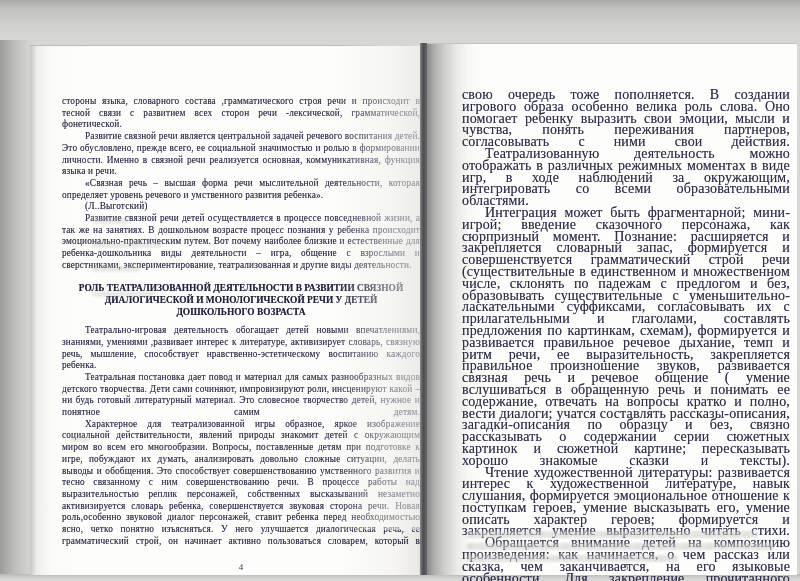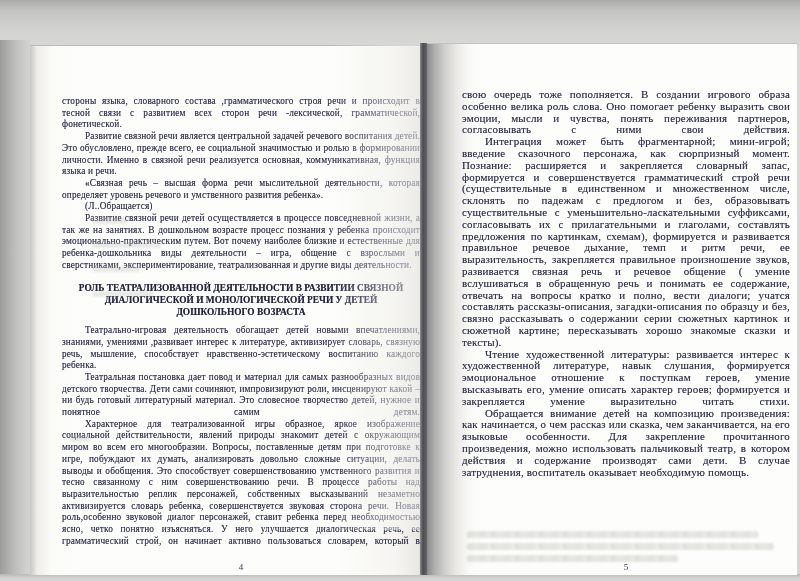--- a/index.html
+++ b/index.html
@@ -50,21 +50,21 @@
 
   .page p {
     margin: 0;
     font-size: 9.3px;
     line-height: 11.7px;
     text-align: justify;
     text-indent: 23px;
     letter-spacing: 0.15px;
     text-shadow: 0 0 0.6px rgba(47,47,80,0.55);
   }
-  .page-right p { font-size: 11px; line-height: 11.8px; }
+  .page-right p { font-size: 14px; line-height: 11.8px; }
 
   p.no-indent { text-indent: 0; }
   p.jl { text-align-last: justify; }
 
   .attribution {
     margin: 0;
     font-size: 9.3px;
     line-height: 11.7px;
     text-align: right;
     text-shadow: 0 0 0.6px rgba(47,47,80,0.55);
@@ -122,21 +122,21 @@
 
 <div class="scan">
 
   <div class="scan-left-band"></div>
   <div class="scan-bottom-band"></div>
 
   <div class="page page-left">
     <p class="no-indent">стороны языка, словарного состава ,грамматического строя речи и происходит в тесной связи с развитием всех сторон речи -лексической, грамматической, фонетической.</p>
     <p>Развитие связной речи является центральной задачей речевого воспитания детей. Это обусловлено, прежде всего, ее социальной значимостью и ролью в формировании личности. Именно в связной речи реализуется основная, коммуникативная, функция языка и речи.</p>
     <p>«Связная речь – высшая форма речи мыслительной деятельности, которая определяет уровень речевого и умственного развития ребенка».</p>
-    <p class="attribution">(Л..Обращается)</p>
+    <p class="attribution">(Л..Выготский)</p>
     <p>Развитие связной речи детей осуществляется в процессе повседневной жизни, а так же на занятиях. В дошкольном возрасте процесс познания у ребенка происходит эмоционально-практическим путем. Вот почему наиболее близкие и естественные для ребенка-дошкольника виды деятельности – игра, общение с взрослыми и сверстниками, экспериментирование, театрализованная и другие виды деятельности.</p>
     <h2 class="section-heading">РОЛЬ ТЕАТРАЛИЗОВАННОЙ ДЕЯТЕЛЬНОСТИ В РАЗВИТИИ СВЯЗНОЙ ДИАЛОГИЧЕСКОЙ И МОНОЛОГИЧЕСКОЙ РЕЧИ У ДЕТЕЙ ДОШКОЛЬНОГО ВОЗРАСТА</h2>
     <p class="jl">Театрально-игровая деятельность обогащает детей новыми впечатлениями, знаниями, умениями ,развивает интерес к литературе, активизирует словарь, связную речь, мышление, способствует нравственно-эстетическому воспитанию каждого ребенка.</p>
     <p class="jl">Театральная постановка дает повод и материал для самых разнообразных видов детского творчества. Дети сами сочиняют, импровизируют роли, инсценируют какой – ни будь готовый литературный материал. Это словесное творчество детей, нужное и понятное самим детям.</p>
     <p class="jl">Характерное для театрализованной игры образное, яркое изображение социальной действительности, явлений природы знакомит детей с окружающим миром во всем его многообразии. Вопросы, поставленные детям при подготовке к игре, побуждают их думать, анализировать довольно сложные ситуации, делать выводы и обобщения. Это способствует совершенствованию умственного развития и тесно связанному с ним совершенствованию речи. В процессе работы над выразительностью реплик персонажей, собственных высказываний незаметно активизируется словарь ребенка, совершенствуется звуковая сторона речи. Новая роль,особенно звуковой диалог персонажей, ставит ребенка перед необходимостью ясно, четко понятно изъясняться. У него улучшается диалогическая речь, ее грамматический строй, он начинает активно пользоваться словарем, который в</p>
 
     <div class="ghost-bar" style="left:62px; top:172px; width:36px;"></div>
     <div class="ghost-bar" style="left:62px; top:196px; width:70px;"></div>
     <div class="ghost-bar" style="left:62px; top:220px; width:48px;"></div>
     <div class="ghost-bar" style="left:62px; top:245px; width:62px;"></div>
@@ -144,20 +144,21 @@
 
     <div class="page-number">4</div>
   </div>
 
   <div class="fade-overlay" style="left:332px; width:90px;"></div>
 
   <div class="gutter"></div>
 
   <div class="page page-right">
     <p class="no-indent jl">свою очередь тоже пополняется. В создании игрового образа особенно велика роль слова. Оно помогает ребенку выразить свои эмоции, мысли и чувства, понять переживания партнеров, согласовывать с ними свои действия.</p>
+    <p class="jl">Театрализованную деятельность можно отображать в различных режимных моментах в виде игр, в ходе наблюдений за окружающим, интегрировать со всеми образовательными областями.</p>
     <p class="jl">Интеграция может быть фрагментарной; мини-игрой; введение сказочного персонажа, как сюрпризный момент. Познание: расширяется и закрепляется словарный запас, формируется и совершенствуется грамматический строй речи (существительные в единственном и множественном числе, склонять по падежам с предлогом и без, образовывать существительные с уменьшительно-ласкательными суффиксами, согласовывать их с прилагательными и глаголами, составлять предложения по картинкам, схемам), формируется и развивается правильное речевое дыхание, темп и ритм речи, ее выразительность, закрепляется правильное произношение звуков, развивается связная речь и речевое общение ( умение вслушиваться в обращенную речь и понимать ее содержание, отвечать на вопросы кратко и полно, вести диалоги; учатся составлять рассказы-описания, загадки-описания по образцу и без, связно рассказывать о содержании серии сюжетных картинок и сюжетной картине; пересказывать хорошо знакомые сказки и тексты).</p>
     <p class="jl">Чтение художественной литературы: развивается интерес к художественной литературе, навык слушания, формируется эмоциональное отношение к поступкам героев, умение высказывать его, умение описать характер героев; формируется и закрепляется умение выразительно читать стихи.</p>
     <p>Обращается внимание детей на композицию произведения: как начинается, о чем рассказ или сказка, чем заканчивается, на его языковые особенности. Для закрепление прочитанного произведения, можно использовать пальчиковый театр, в котором действия и содержание производят сами дети. В случае затруднения, воспитатель оказывает необходимую помощь.</p>
 
     <div class="ghost-block">
       <div class="ghost-line" style="width:94%;"></div>
       <div class="ghost-line" style="width:99%;"></div>
       <div class="ghost-line" style="width:68%;"></div>
     </div>
 

